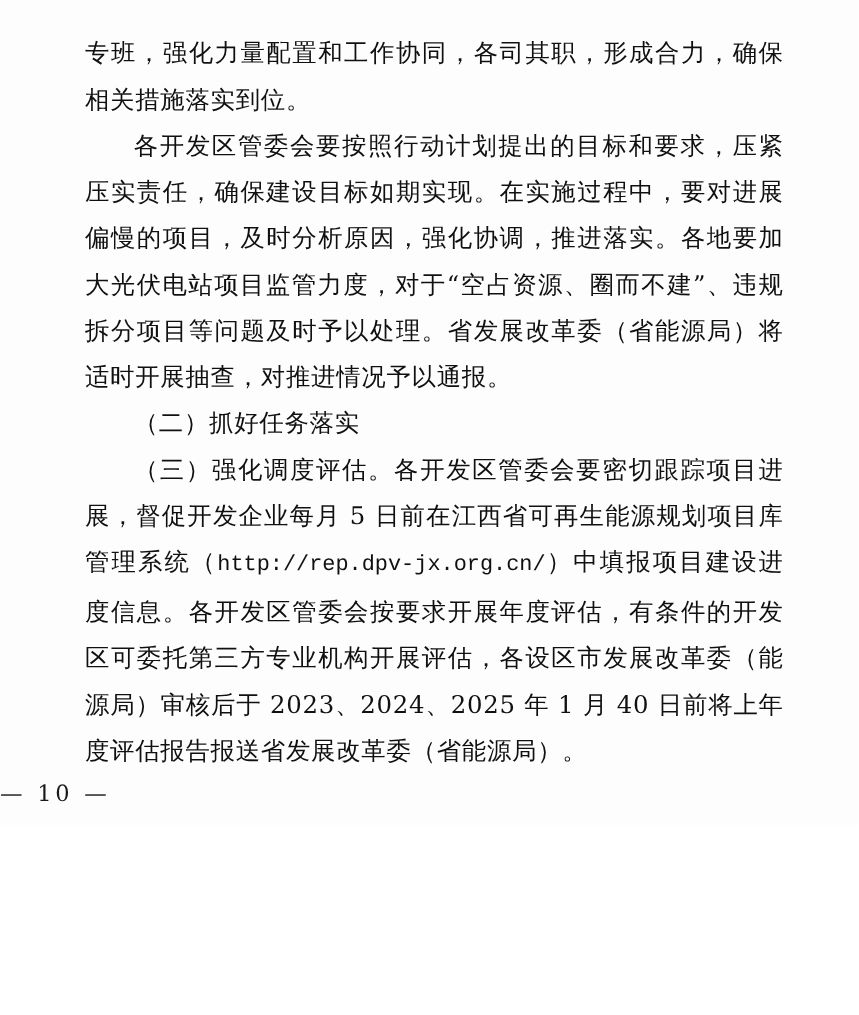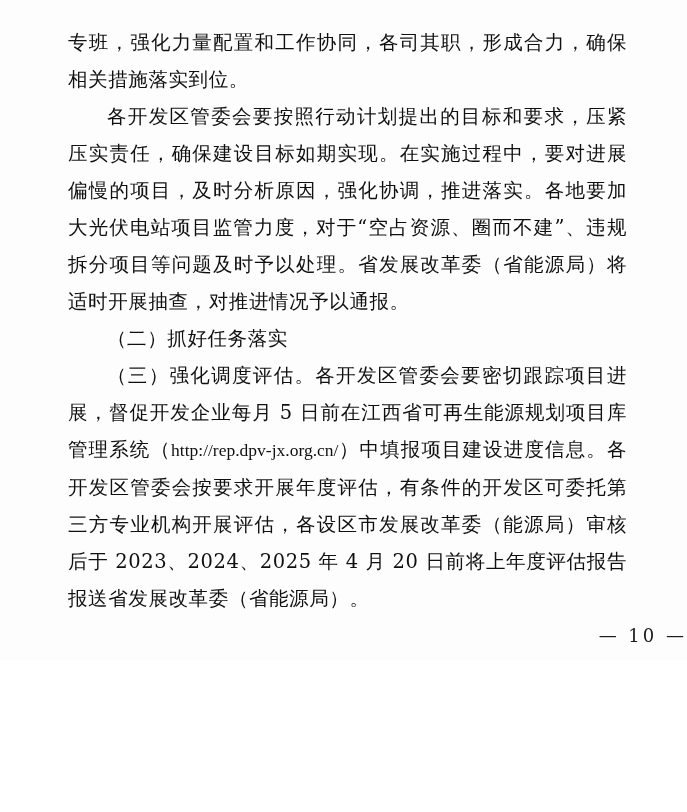--- a/index.html
+++ b/index.html
@@ -32,50 +32,50 @@
   }
   p.para {
     margin: 0;
     text-indent: 0;
   }
   p.indent2 {
     margin: 0;
     text-indent: 2em;
   }
   .mono {
-    font-family: Liberation Serif, serif;
+    font-family: Liberation Mono, monospace;
     font-size: 17.5px;
     letter-spacing: 0px;
   }
   .footer {
     position: absolute;
     left: 0;
     right: 0;
     bottom: 14px;
-    text-align: right;
+    text-align: left;
     font-size: 18px;
     letter-spacing: 3px;
     color: #1a1a1a;
     font-family: "DejaVu Serif", "Liberation Serif", serif;
   }
 </style>
 </head>
 <body>
 
 <div class="page">
 
   <div class="doc-body">
 
     <p class="para">专班，强化力量配置和工作协同，各司其职，形成合力，确保相关措施落实到位。</p>
 
     <p class="indent2">各开发区管委会要按照行动计划提出的目标和要求，压紧压实责任，确保建设目标如期实现。在实施过程中，要对进展偏慢的项目，及时分析原因，强化协调，推进落实。各地要加大光伏电站项目监管力度，对于“空占资源、圈而不建”、违规拆分项目等问题及时予以处理。省发展改革委（省能源局）将适时开展抽查，对推进情况予以通报。</p>
 
     <p class="indent2">（二）抓好任务落实</p>
 
     <p class="indent2">
-      <span>（三）强化调度评估。各开发区管委会要密切跟踪项目进展，督促开发企业每月 5 日前在江西省可再生能源规划项目库管理系统（</span><span class="mono">http://rep.dpv-jx.org.cn/</span><span>）中填报项目建设进度信息。各开发区管委会按要求开展年度评估，有条件的开发区可委托第三方专业机构开展评估，各设区市发展改革委（能源局）审核后于 2023、2024、2025 年 4 月 20 日前将上年度评估报告报送省发展改革委（省能源局）。</span>
+      <span>（三）强化调度评估。各开发区管委会要密切跟踪项目进展，督促开发企业每月 5 日前在江西省可再生能源规划项目库管理系统（</span><span class="mono">http://rep.dpv-jx.org.cn/</span><span>）中填报项目建设进度信息。各开发区管委会按要求开展年度评估，有条件的开发区可委托第三方专业机构开展评估，各设区市发展改革委（能源局）审核后于 2023、2024、2025 年 1 月 40 日前将上年度评估报告报送省发展改革委（省能源局）。</span>
     </p>
 
   </div>
 
   <div class="footer">— 10 —</div>
 
 </div>
 
 </body></html>

